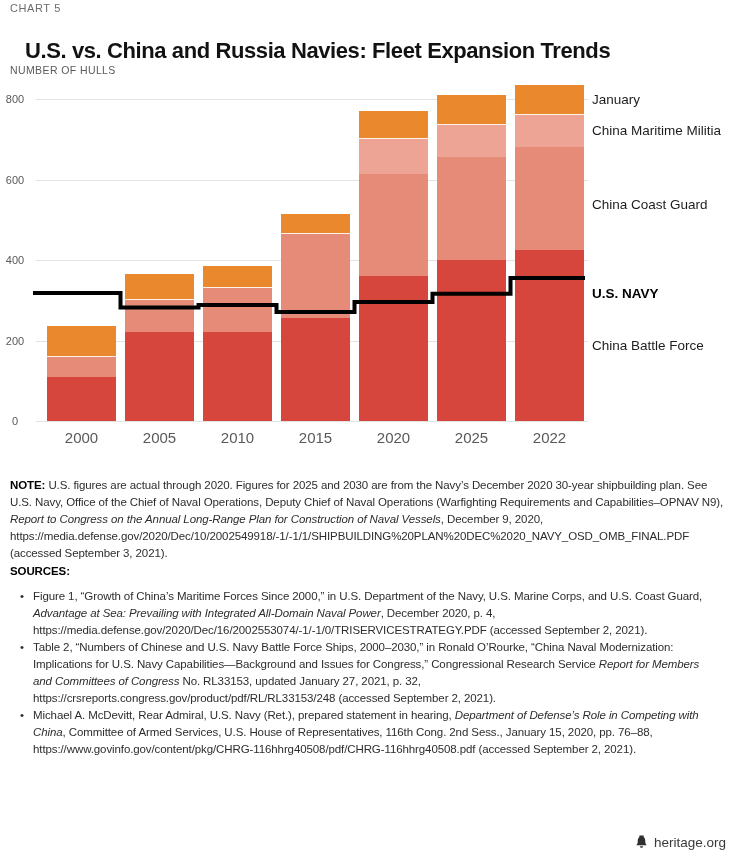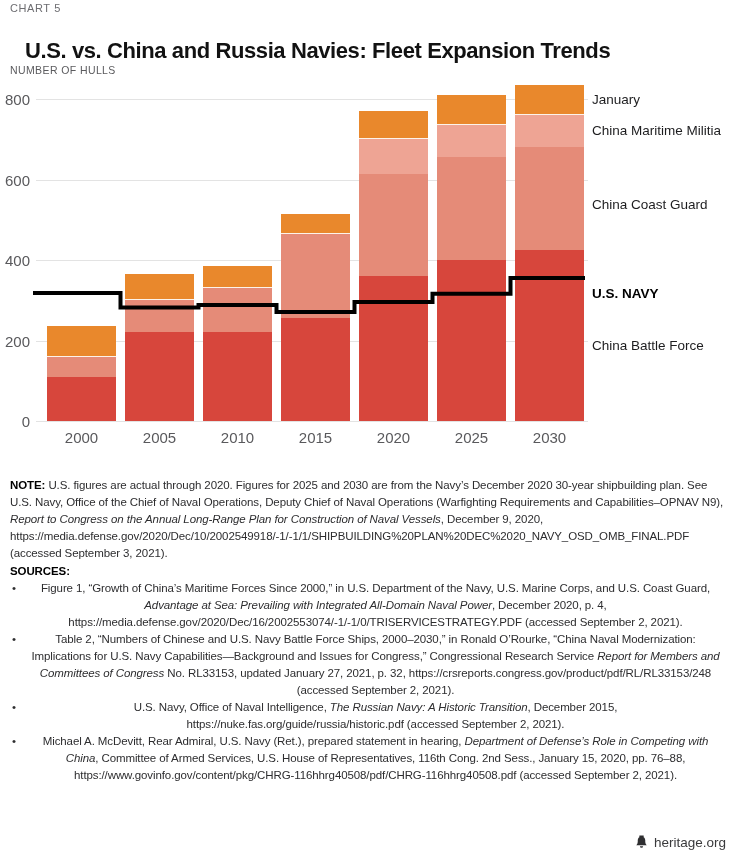--- a/index.html
+++ b/index.html
@@ -16,43 +16,43 @@
     position:absolute;top:22px;left:9px;width:720px;
     font-size:22px;font-weight:700;letter-spacing:-.4px;color:#121212;
   }
   .axis-title{
     position:absolute;top:64px;left:10px;
     font-size:10.5px;letter-spacing:.4px;color:#5b5b5e;
   }
   .chart-wrap{position:absolute;top:78px;left:0;width:734px;height:380px;}
   .gridline{position:absolute;height:1px;background:#e3e3e3;}
   .ytick{
-    position:absolute;width:30px;text-align:right;transform:translateY(-50%);
-    font-size:15px;color:#59595c;
+    position:absolute;width:30px;text-align:center;transform:translateY(-50%);
+    font-size:11px;color:#59595c;
   }
   .bar-seg{position:absolute;box-sizing:border-box;}
   .seg-sep{border-bottom:1px solid rgba(255,255,255,.9);}
   .xtick{
     position:absolute;width:78px;text-align:center;transform:translateX(-50%);
     font-size:15px;color:#59595c;
   }
   .line-svg{position:absolute;top:0;left:0;pointer-events:none;}
   .rlabel{
     position:absolute;left:592px;transform:translateY(-50%);
     font-size:13.5px;color:#1d1d1f;white-space:nowrap;
   }
   .rlabel.bold{font-weight:700;color:#000;margin-top:12px;}
   .text-block{
     position:absolute;top:477px;left:10px;width:716px;
     font-size:11.5px;line-height:17px;color:#2d2d2f;letter-spacing:-.1px;
   }
   .text-block .it{font-style:italic;}
   .text-block .bd{font-weight:700;color:#000;}
   .sources-heading{font-weight:700;color:#000;margin-top:1px;}
-  ul.src-list{margin:0;padding:0;list-style:none;text-align:center;}
+  ul.src-list{margin:8px;padding:0;list-style:none;}
   ul.src-list li{position:relative;padding-left:15px;margin:0;}
   ul.src-list li::before{
     content:"\2022";position:absolute;left:2px;top:0;color:#2d2d2f;
   }
   .footer{
     position:absolute;top:835px;right:8px;display:flex;align-items:center;gap:5px;
     font-size:13.5px;color:#3a3a3c;
   }
   .footer svg{display:block;fill:#2f2f31;}
 </style>
@@ -97,38 +97,37 @@
     <div class="xtick" style="left: 393.5px; top: 351px;">2020</div>
     <div class="bar-seg" style="left: 437px; width: 69px; top: 182px; height: 161px; background: rgb(215, 70, 60);"></div>
     <div class="bar-seg" style="left: 437px; width: 69px; top: 79.4px; height: 102.638px; background: rgb(229, 139, 120);"></div>
     <div class="bar-seg" style="left: 437px; width: 69px; top: 47.2px; height: 32.2px; background: rgb(238, 164, 148);"></div>
     <div class="bar-seg seg-sep" style="left: 437px; width: 69px; top: 17px; height: 30.1875px; background: rgb(233, 136, 44);"></div>
     <div class="xtick" style="left: 471.5px; top: 351px;">2025</div>
     <div class="bar-seg" style="left: 515px; width: 69px; top: 171.9px; height: 171.062px; background: rgb(215, 70, 60);"></div>
     <div class="bar-seg" style="left: 515px; width: 69px; top: 69.3px; height: 102.638px; background: rgb(229, 139, 120);"></div>
     <div class="bar-seg" style="left: 515px; width: 69px; top: 37.1px; height: 32.2px; background: rgb(238, 164, 148);"></div>
     <div class="bar-seg seg-sep" style="left: 515px; width: 69px; top: 6.9px; height: 30.1875px; background: rgb(233, 136, 44);"></div>
-    <div class="xtick" style="left: 549.5px; top: 351px;">2030</div>
+    <div class="xtick" style="left: 549.5px; top: 351px;">2022</div>
     <svg class="line-svg" width="734" height="380">
       <path d="M 33 215 H 120.5 V 229.5 H 198.5 V 227.1 H 276.5 V 233.9 H 354.5 V 223.9 H 432.5 V 215.8 H 510.5 V 200.1 H 585" fill="none" stroke="#000000" stroke-width="4" stroke-linejoin="miter"></path>
     </svg>
     <div class="rlabel" style="top: 21px;">January</div>
     <div class="rlabel" style="top: 52.4px;">China Maritime Militia</div>
     <div class="rlabel" style="top: 126px;">China Coast Guard</div>
     <div class="rlabel bold" style="top: 202.9px;">U.S. NAVY</div>
     <div class="rlabel" style="top: 266.5px;">China Battle Force</div>
   </div>
 
 <div class="text-block">
   <div><span class="bd">NOTE: </span><span>U.S. figures are actual through 2020. Figures for 2025 and 2030 are from the Navy’s December 2020 30-year shipbuilding plan. See U.S. Navy, Office of the Chief of Naval Operations, Deputy Chief of Naval Operations (Warfighting Requirements and Capabilities–OPNAV N9), </span><span class="it">Report to Congress on the Annual Long-Range Plan for Construction of Naval Vessels</span><span>, December 9, 2020, https://media.defense.gov/2020/Dec/10/2002549918/-1/-1/1/SHIPBUILDING%20PLAN%20DEC%2020_NAVY_OSD_OMB_FINAL.PDF (accessed September 3, 2021).</span></div>
   <div class="sources-heading">SOURCES:</div>
   <ul class="src-list" id="src-list">
       <li><span>Figure 1, “Growth of China’s Maritime Forces Since 2000,” in U.S. Department of the Navy, U.S. Marine Corps, and U.S. Coast Guard, </span><span class="it">Advantage at Sea: Prevailing with Integrated All-Domain Naval Power</span><span>, December 2020, p. 4, https://media.defense.gov/2020/Dec/16/2002553074/-1/-1/0/TRISERVICESTRATEGY.PDF (accessed September 2, 2021).</span></li>
       <li><span>Table 2, “Numbers of Chinese and U.S. Navy Battle Force Ships, 2000–2030,” in Ronald O’Rourke, “China Naval Modernization: Implications for U.S. Navy Capabilities—Background and Issues for Congress,” Congressional Research Service </span><span class="it">Report for Members and Committees of Congress</span><span> No. RL33153, updated January 27, 2021, p. 32, https://crsreports.congress.gov/product/pdf/RL/RL33153/248 (accessed September 2, 2021).</span></li>
-      <li><span>U.S. Navy, Office of Naval Intelligence, </span><span class="it">The Russian Navy: A Historic Transition</span><span>, December 2015, https://nuke.fas.org/guide/russia/historic.pdf (accessed September 2, 2021).</span></li>
       <li><span>Michael A. McDevitt, Rear Admiral, U.S. Navy (Ret.), prepared statement in hearing, </span><span class="it">Department of Defense’s Role in Competing with China</span><span>, Committee of Armed Services, U.S. House of Representatives, 116th Cong. 2nd Sess., January 15, 2020, pp. 76–88, https://www.govinfo.gov/content/pkg/CHRG-116hhrg40508/pdf/CHRG-116hhrg40508.pdf (accessed September 2, 2021).</span></li>
     </ul>
 </div>
 
 <div class="footer">
   <svg width="15" height="15" viewBox="0 0 16 16">
     <rect x="5.6" y="0.4" width="4.8" height="1.6" rx="0.5"></rect>
     <path d="M12.9 10.1c-.55-.7-.9-1.75-.9-2.9V5.7C12 3.4 10.2 1.6 8 1.6S4 3.4 4 5.7v1.5c0 1.15-.35 2.2-.9 2.9l-.7.9h11.2l-.7-.9z"></path>
     <path d="M6.3 12a1.7 1.7 0 0 0 3.4 0z"></path>
   </svg>

